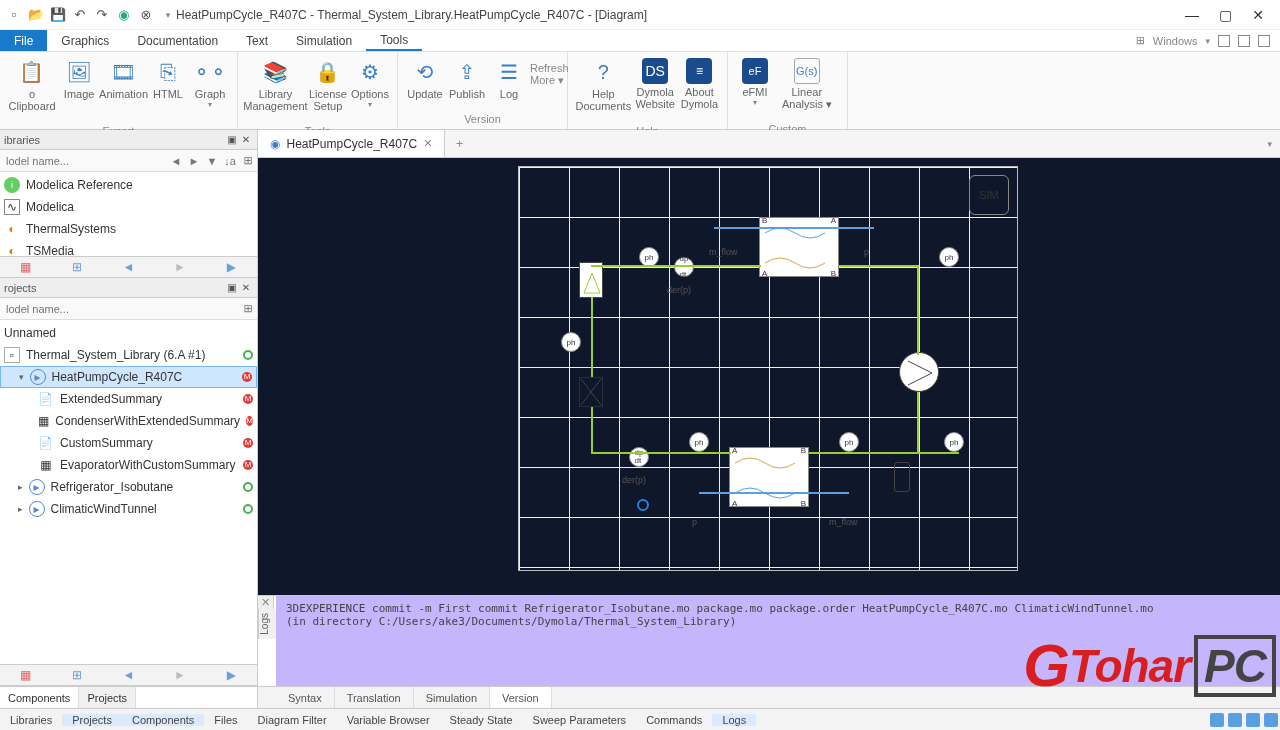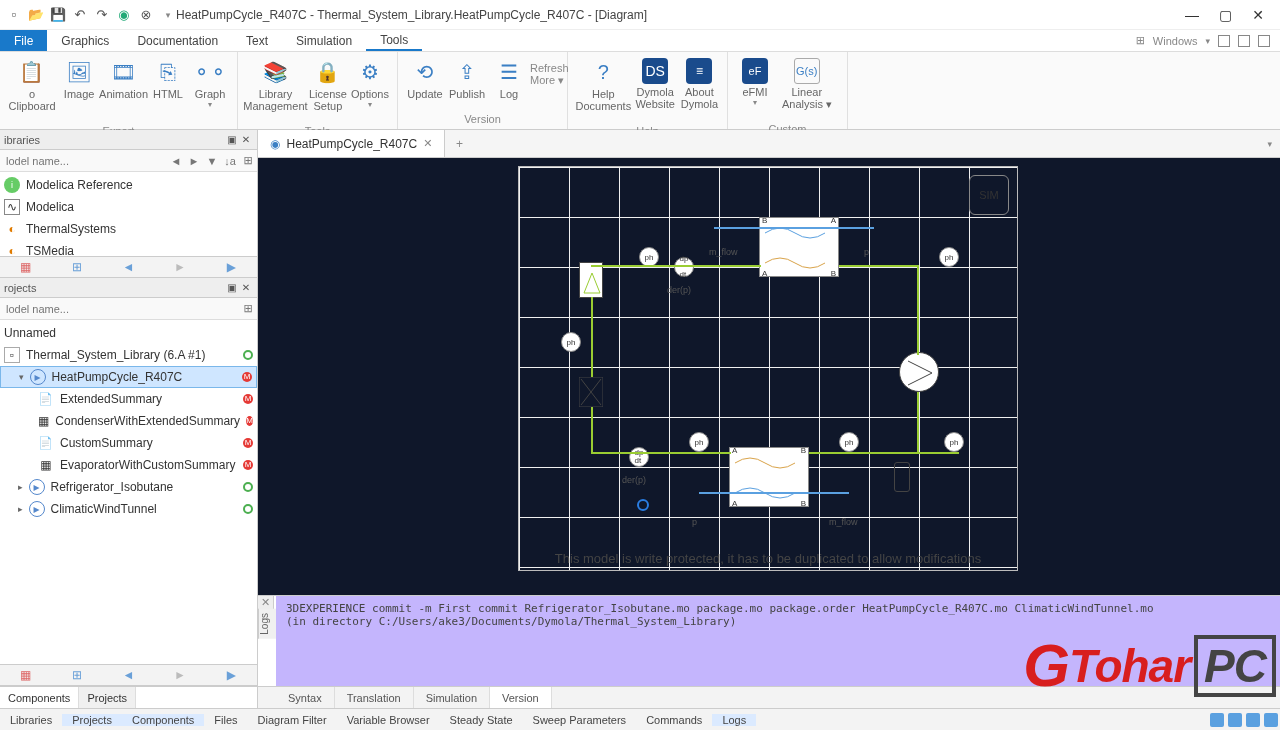--- a/index.html
+++ b/index.html
@@ -444,21 +444,20 @@
         <div class="wire-h wire-b" style="left:195px;top:60px;width:160px"></div>
         <div class="wire-h wire-b" style="left:180px;top:325px;width:150px"></div>
 
         <div class="lbl" style="left:190px;top:80px">m_flow</div>
         <div class="lbl" style="left:345px;top:80px">p</div>
         <div class="lbl" style="left:148px;top:118px">der(p)</div>
         <div class="lbl" style="left:103px;top:308px">der(p)</div>
         <div class="lbl" style="left:173px;top:350px">p</div>
         <div class="lbl" style="left:310px;top:350px">m_flow</div>
         <div style="position:absolute;left:118px;top:332px;width:12px;height:12px;border:2px solid #2a7de1;border-radius:50%"></div>
-        <div class="protected">This model is write protected, it has to be duplicated to allow modifications</div>
       </div>
     </div>
 
     <div class="logpanel">
       <div class="logbody">
         <div style="display:flex;flex-direction:column">
           <div class="logclose">✕</div>
           <div class="logside">Logs</div>
         </div>
         <div class="logtext">3DEXPERIENCE commit -m First commit Refrigerator_Isobutane.mo package.mo package.order HeatPumpCycle_R407C.mo ClimaticWindTunnel.mo

